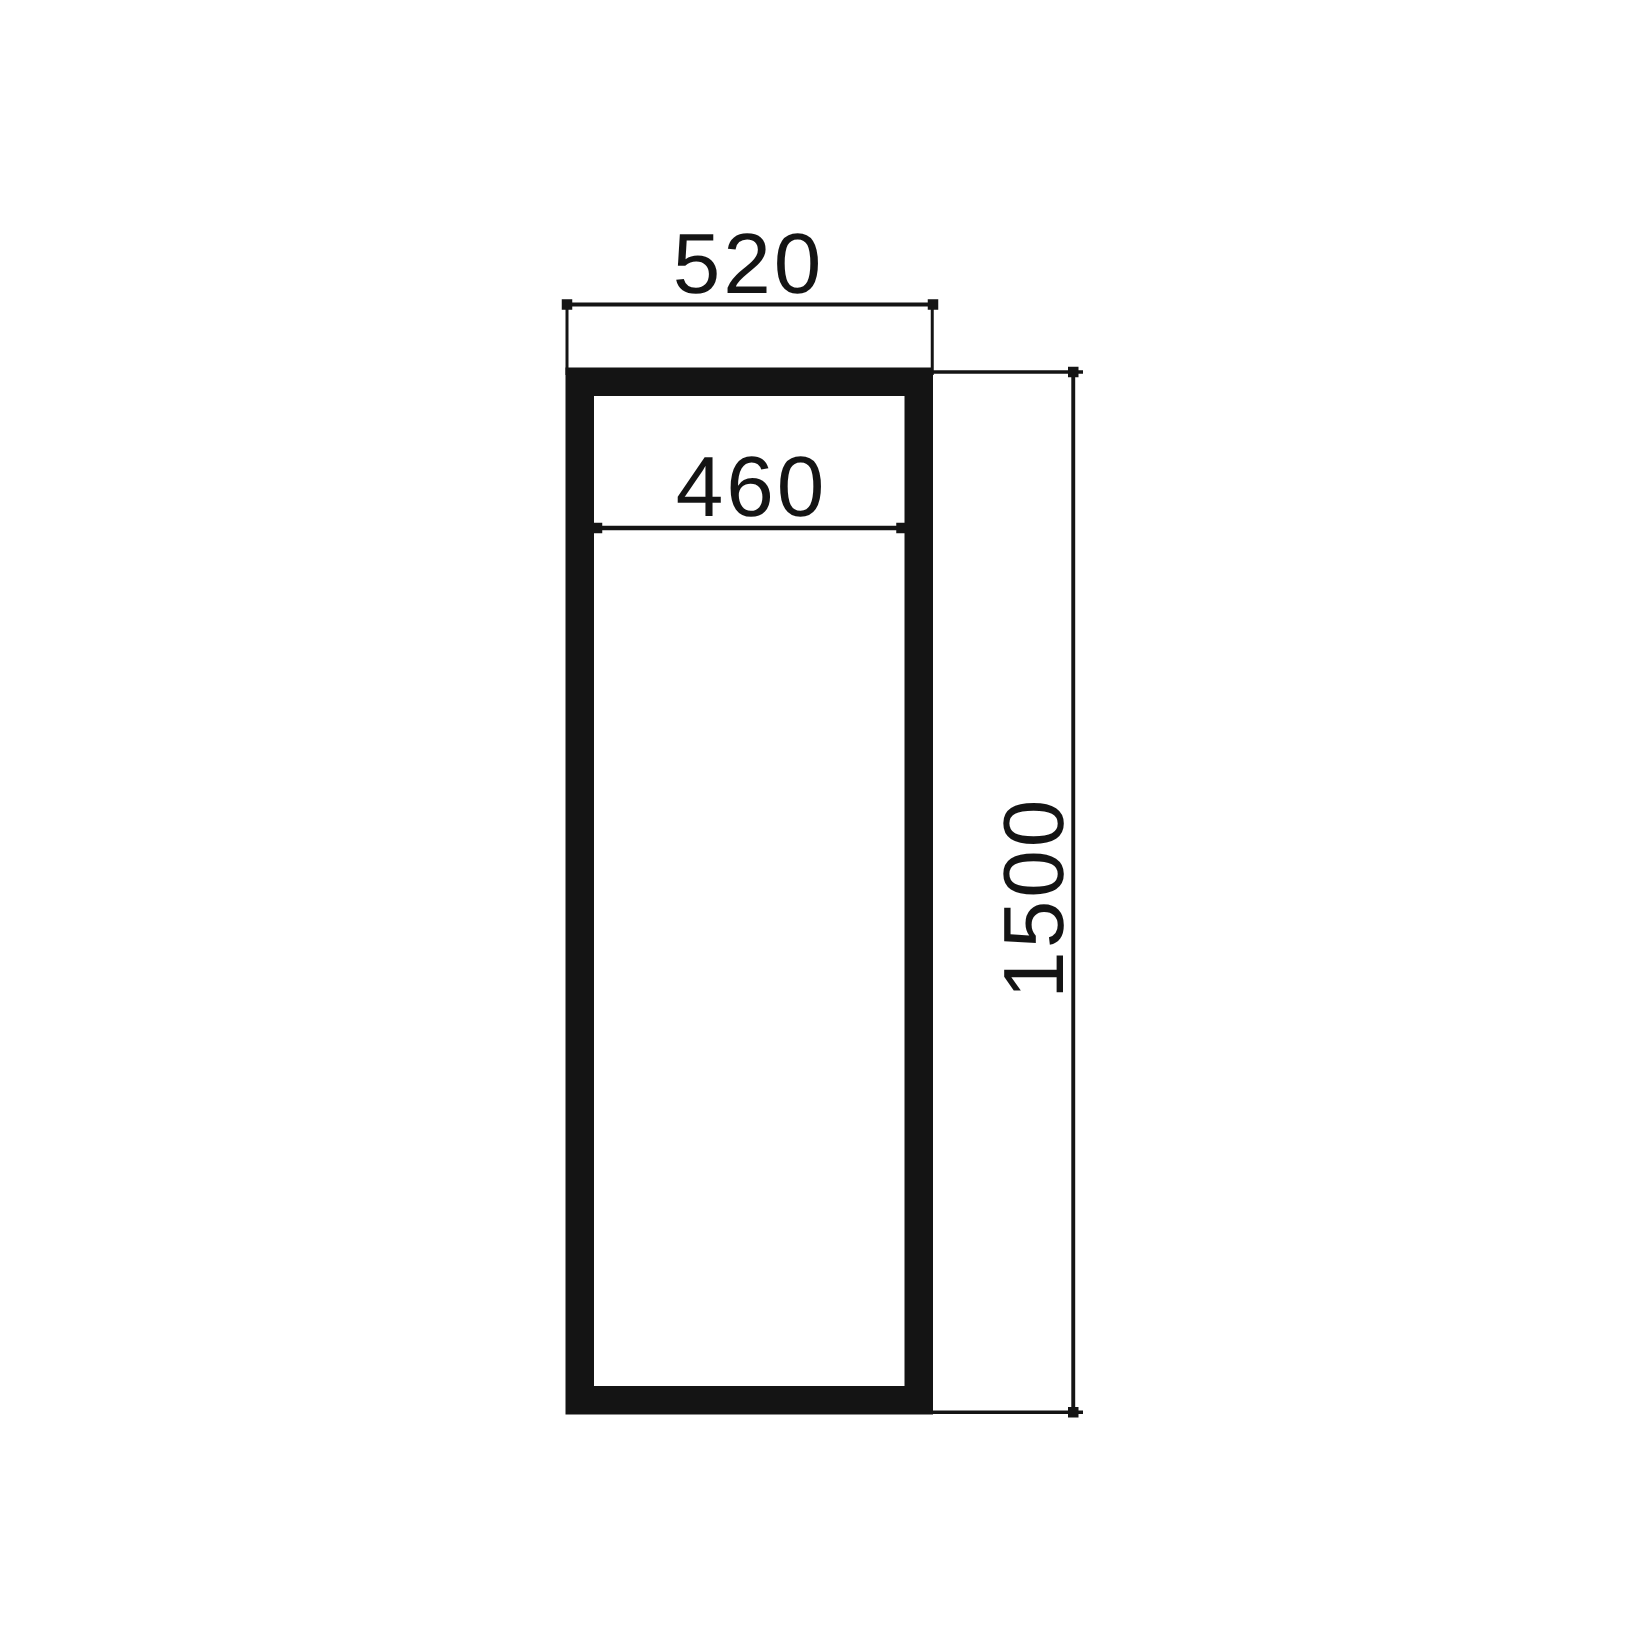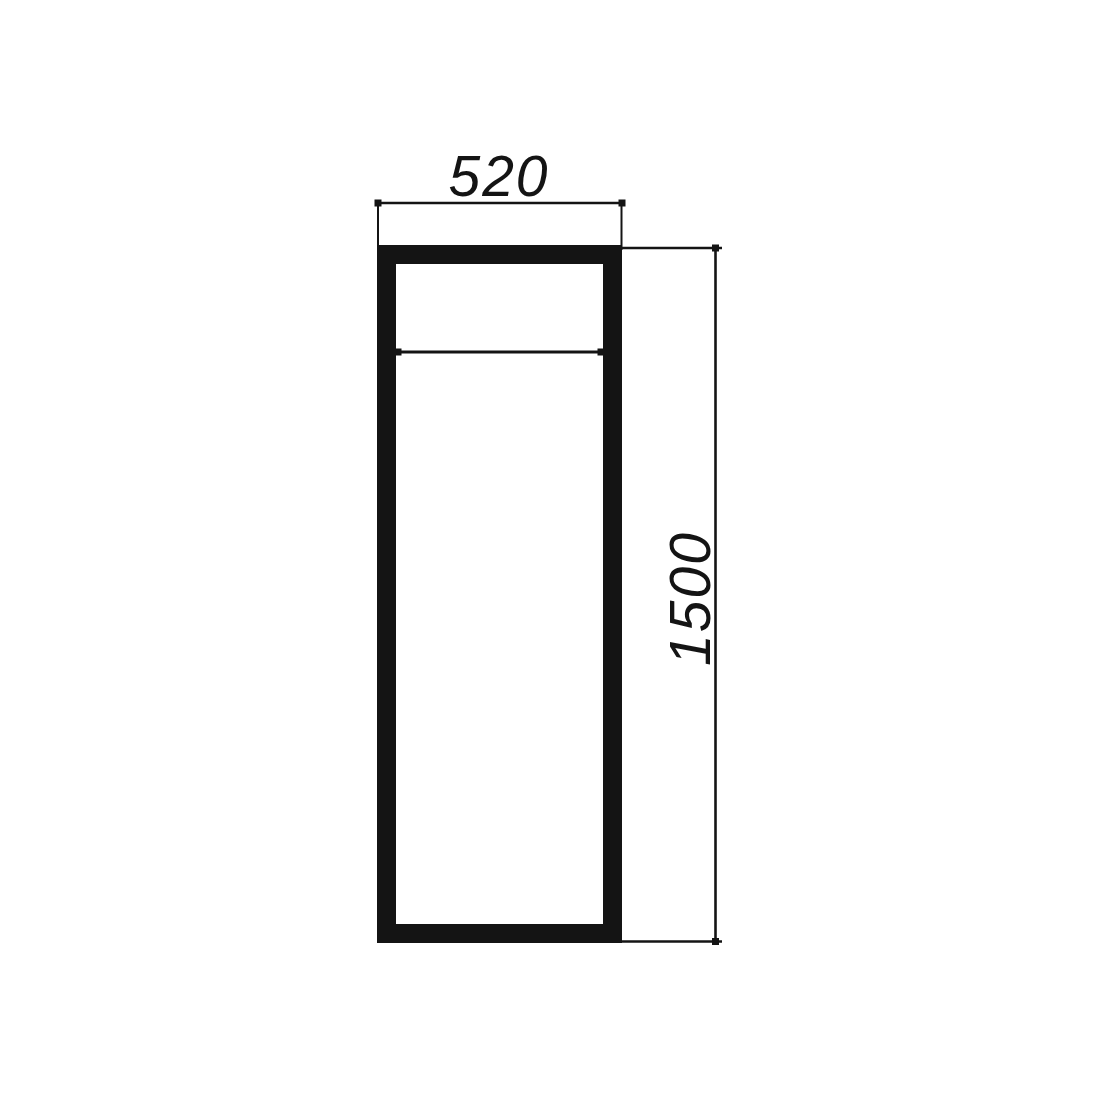--- a/index.html
+++ b/index.html
@@ -7,21 +7,20 @@
     padding: 0;
     background: #ffffff;
   }
   .canvas {
     position: relative;
     width: 1075px;
     height: 1100px;
     background: #ffffff;
     overflow: hidden;
     font-family: "Liberation Sans", sans-serif;
-    font-style: italic;
   }
   .drawing-svg {
     position: absolute;
     inset: 0;
     width: 1100px;
     height: 1100px;
   }
   .dim-label {
     position: absolute;
     color: #141414;
@@ -67,16 +66,17 @@
       <rect x="618.5" y="199.5" width="7" height="7"></rect>
       <rect x="394.5" y="348.5" width="7" height="7"></rect>
       <rect x="597.5" y="348.5" width="7" height="7"></rect>
       <rect x="712" y="244.5" width="7" height="7"></rect>
       <rect x="712" y="938" width="7" height="7"></rect>
     </g>
   </svg>
 
   <div class="dim-label label-520">520</div>
 
+  <div class="dim-label label-460">460</div>
 
   <div class="dim-label label-1500">1500</div>
 
 </div>
 
 </body></html>

